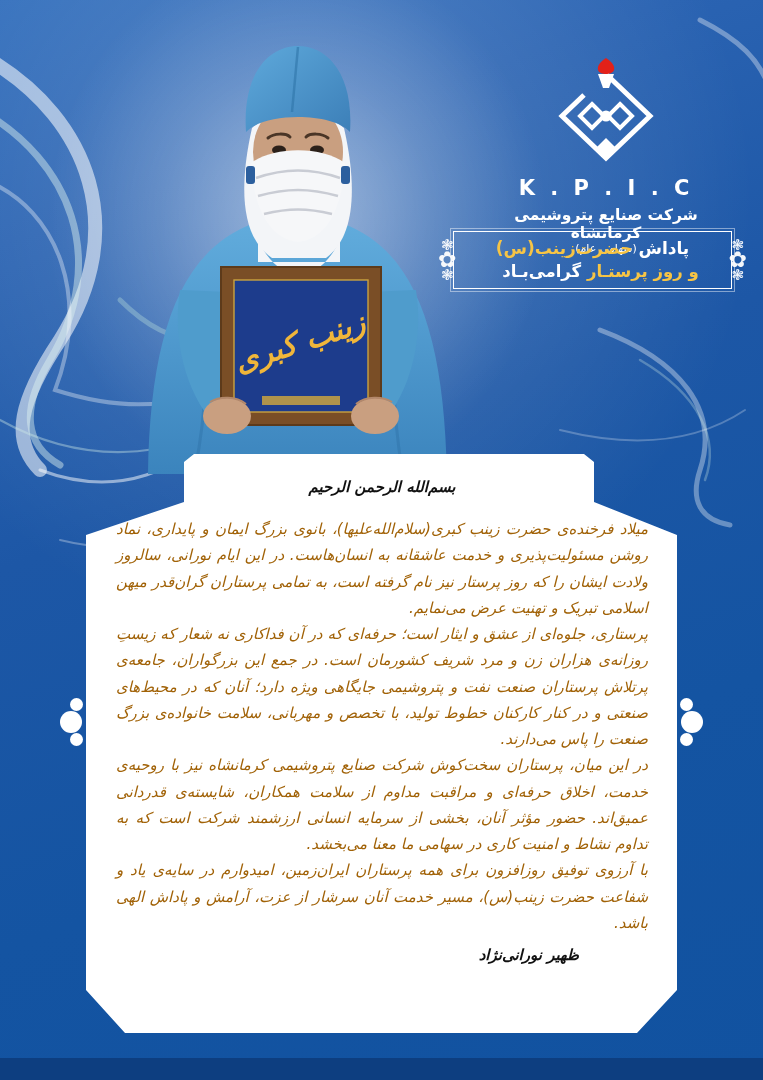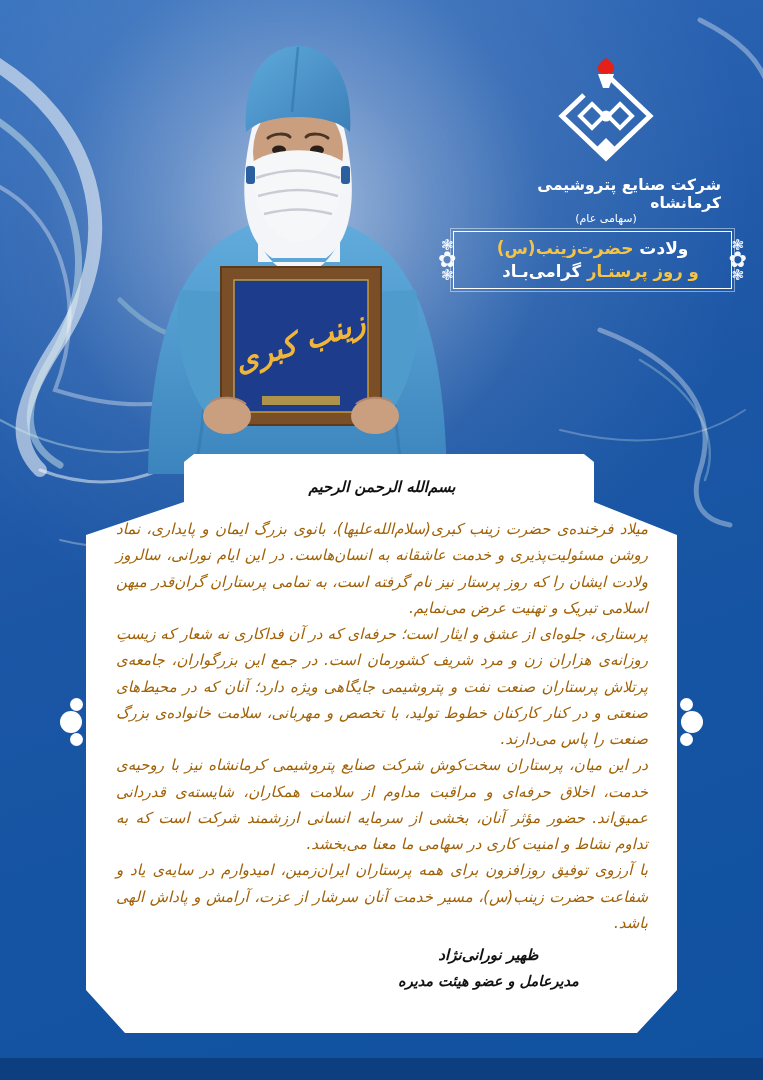--- a/index.html
+++ b/index.html
@@ -10,21 +10,21 @@
     overflow:hidden;
     background:
       radial-gradient(circle at 40% 18%, rgba(255,255,255,.28) 0%, rgba(255,255,255,.10) 22%, rgba(255,255,255,0) 45%),
       linear-gradient(160deg, #3470bd 0%, #2a63b2 18%, #1d57a6 42%, #1454a2 70%, #1152a0 100%);
   }
   
   .art-layer{ position:absolute; inset:0; }
   
   .brand{ position:absolute; top:58px; right:42px; width:230px; text-align:center; color:#fff; }
   .brand .acronym{ font-size:21px; font-weight:bold; letter-spacing:4px; margin-top:6px; }
-  .brand .cname{ font-size:15.5px; font-weight:bold; margin-top:6px; direction:rtl;text-align:right; }
+  .brand .cname{ font-size:15.5px; font-weight:bold; margin-top:6px; direction:rtl; }
   .brand .ctype{ font-size:11px; direction:rtl; }
   
   .banner{
     position:absolute; top:231px; right:31px; width:279px; height:58px;
     border:1.6px solid #ffffff; outline:1px solid rgba(255,255,255,.45); outline-offset:2px;
     display:flex; flex-direction:column; align-items:center; justify-content:center;
     direction:rtl; line-height:1.45;
   }
   .banner .l1{ font-size:17px; font-weight:bold; }
   .banner .l2{ font-size:16.5px; font-weight:bold;margin-left:16px; }
@@ -153,32 +153,33 @@
       <g fill="none" stroke="#ffffff" stroke-width="5">
         <path d="M60,16 L104,58 L60,100 L16,58 L38,37"></path>
         <path d="M46,46 L58,58 L46,70 L34,58 Z" stroke-width="4"></path>
         <path d="M74,46 L86,58 L74,70 L62,58 Z" stroke-width="4"></path>
       </g>
       <circle cx="60" cy="58" r="5.5" fill="#ffffff"></circle>
       <path d="M60,80 L70,90 L60,100 L50,90 Z" fill="#ffffff"></path>
       <path d="M52,16 L68,16 L63,30 L57,30 Z" fill="#ffffff"></path>
       <path d="M60,0 C66,4 69,8 68,12 C67,15 63,16 60,16 C57,16 53,15 52,12 C51,8 54,4 60,0 Z" fill="#e32119"></path>
     </svg>
+    <div class="acronym">K . P . I . C</div>
     <div class="cname">شرکت صنایع پتروشیمی کرمانشاه</div>
     <div class="ctype">(سهامی عام)</div>
   </div>
 
   <div class="banner">
     <div class="orn orn-left">
       <span>❃</span>
         <span class="big">✿</span>
         <span>❃</span>
     </div>
     <div class="l1">
-      <span class="w">ولادت</span>
+      <span class="w">پاداش</span>
       <span class="g">حضرت‌زینب(س)</span>
     </div>
     <div class="l2">
       <span class="g">و روز پرستـار</span>
       <span class="w">گرامی‌بـاد</span>
     </div>
     <div class="orn orn-right">
       <span>❃</span>
         <span class="big">✿</span>
         <span>❃</span>
@@ -187,21 +188,20 @@
 
   <div class="panel">
     <div class="bismillah">بسم‌الله الرحمن الرحیم</div>
     <div class="letter-body">
       <p>میلاد فرخنده‌ی حضرت زینب کبری(سلام‌الله‌علیها)، بانوی بزرگ ایمان و پایداری، نماد روشن مسئولیت‌پذیری و خدمت عاشقانه به انسان‌هاست. در این ایام نورانی، سالروز ولادت ایشان را که روز پرستار نیز نام گرفته است، به تمامی پرستاران گران‌قدر میهن اسلامی تبریک و تهنیت عرض می‌نمایم.</p>
       <p>پرستاری، جلوه‌ای از عشق و ایثار است؛ حرفه‌ای که در آن فداکاری نه شعار که زیستِ روزانه‌ی هزاران زن و مرد شریف کشورمان است. در جمع این بزرگواران، جامعه‌ی پرتلاش پرستاران صنعت نفت و پتروشیمی جایگاهی ویژه دارد؛ آنان که در محیط‌های صنعتی و در کنار کارکنان خطوط تولید، با تخصص و مهربانی، سلامت خانواده‌ی بزرگ صنعت را پاس می‌دارند.</p>
       <p>در این میان، پرستاران سخت‌کوش شرکت صنایع پتروشیمی کرمانشاه نیز با روحیه‌ی خدمت، اخلاق حرفه‌ای و مراقبت مداوم از سلامت همکاران، شایسته‌ی قدردانی عمیق‌اند. حضور مؤثر آنان، بخشی از سرمایه انسانی ارزشمند شرکت است که به تداوم نشاط و امنیت کاری در سهامی ما معنا می‌بخشد.</p>
       <p>با آرزوی توفیق روزافزون برای همه پرستاران ایران‌زمین، امیدوارم در سایه‌ی یاد و شفاعت حضرت زینب(س)، مسیر خدمت آنان سرشار از عزت، آرامش و پاداش الهی باشد.</p>
       <div class="signature">
         <div class="sig-name">ظهیر نورانی‌نژاد</div>
-        <div class="sig-title">مدیرعامل و عضو هیئت مدیره</div>
       </div>
     </div>
   </div>
 
   <div class="bump bump-left">
     <span class="b1"></span>
       <span class="b2"></span>
       <span class="b3"></span>
   </div>
   <div class="bump bump-right">

